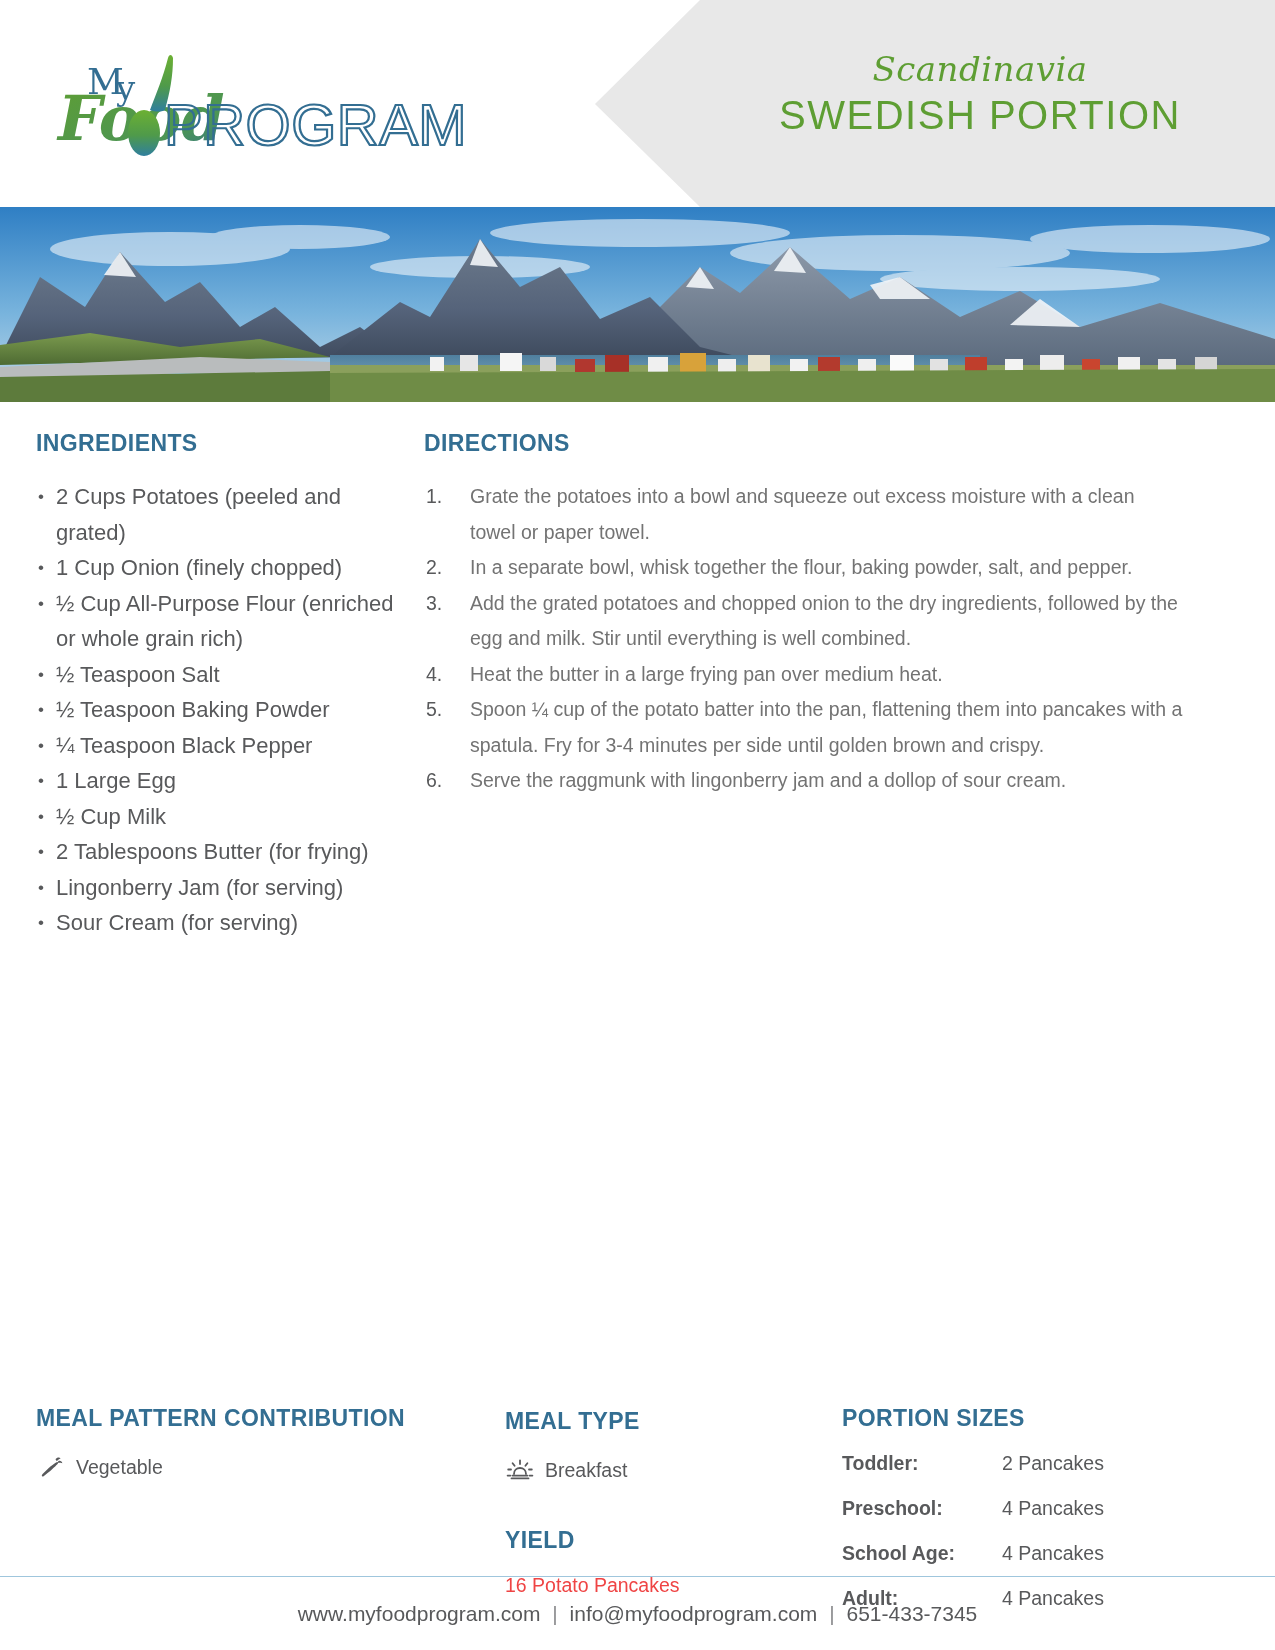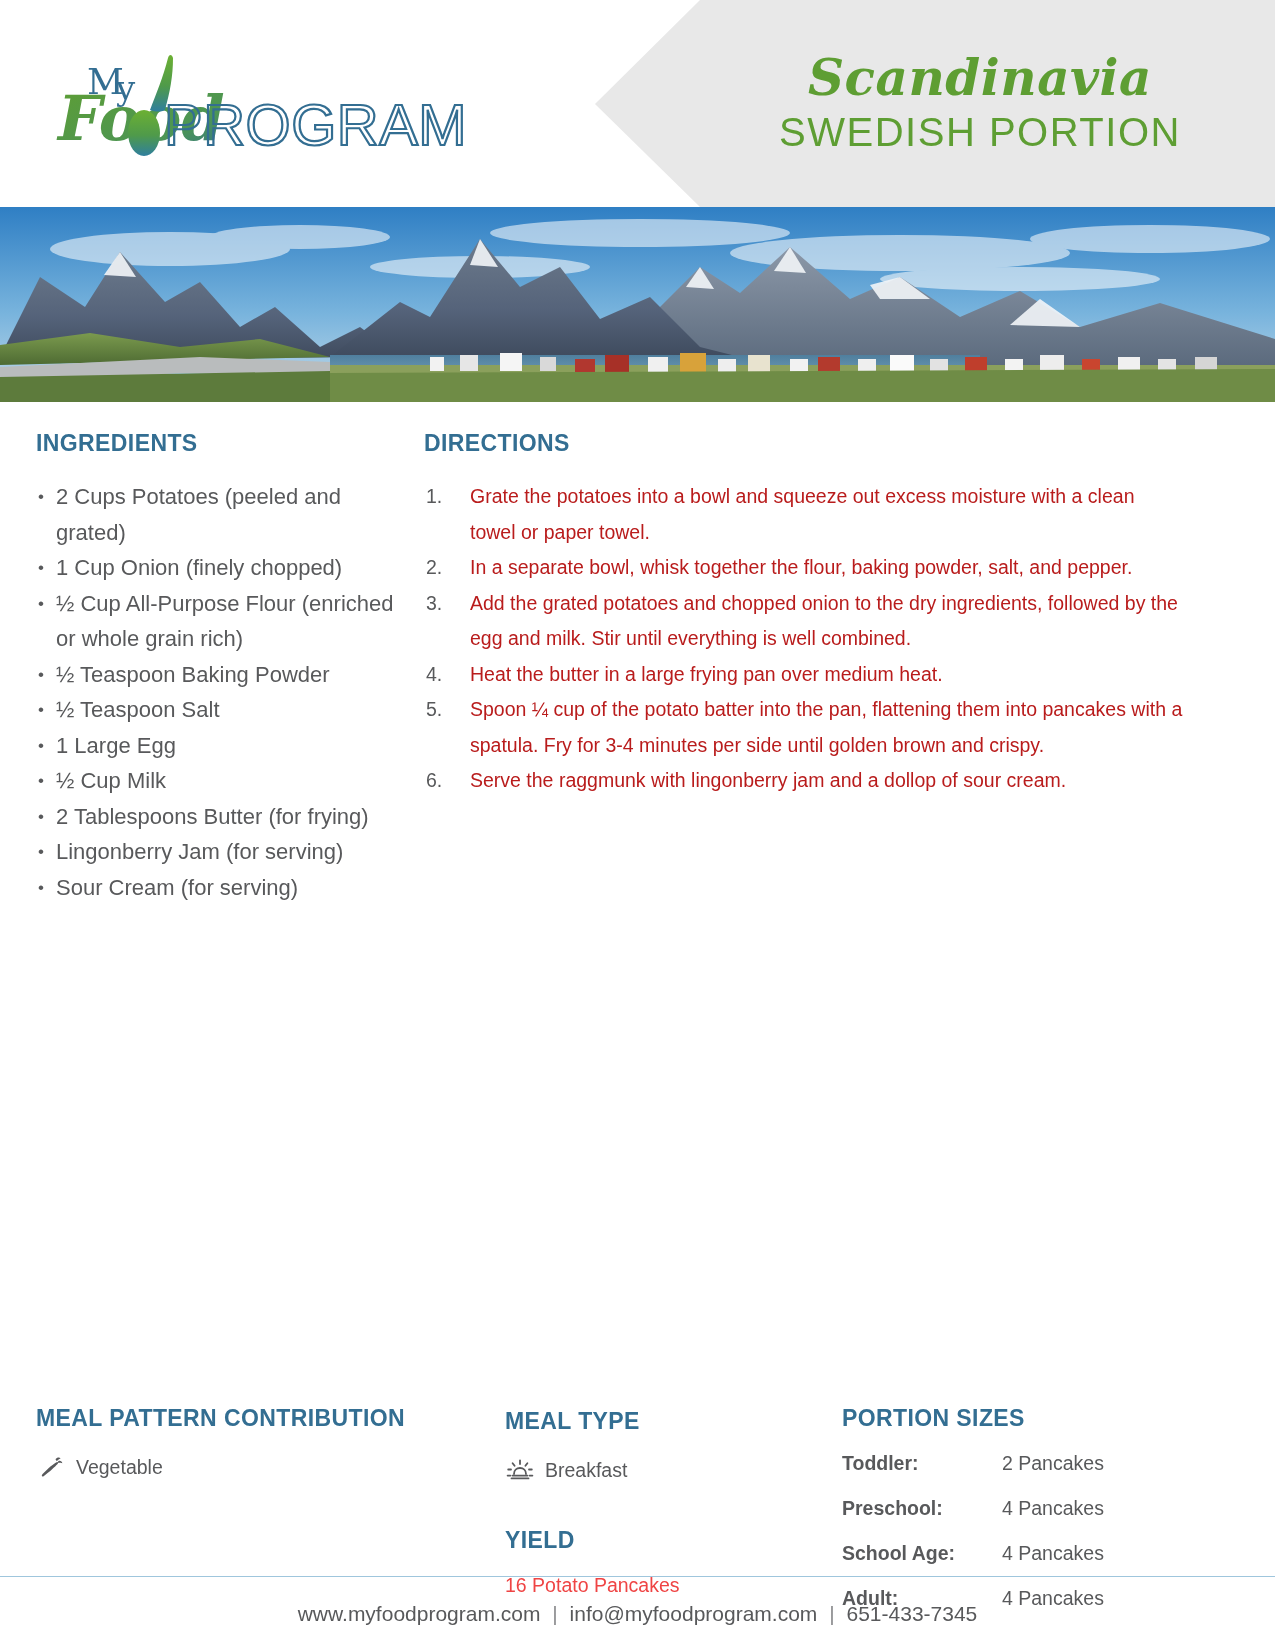--- a/index.html
+++ b/index.html
@@ -44,22 +44,22 @@
   .recipe-titles {
     position: absolute;
     left: 700px;
     top: 52px;
     width: 560px;
     text-align: center;
   }
   .country {
     font-family: "DejaVu Serif", serif;
     font-style: italic;
-    font-weight: bold;
-    font-size: 50px;
+    font-weight: normal;
+    font-size: 34px;
     color: #5e9e33;
     line-height: 1.05;
     letter-spacing: 0.5px;
   }
   .recipe-name {
     font-family: "Liberation Sans", sans-serif;
     font-size: 40px;
     font-weight: 400;
     color: #5e9e33;
     letter-spacing: 1.5px;
@@ -132,21 +132,21 @@
     list-style: none;
     margin: 22px 0 0 0;
     padding: 0;
     counter-reset: dirs;
   }
   ol.dir-list li {
     position: relative;
     padding-left: 46px;
     font-size: 19.5px;
     line-height: 35.5px;
-    color: #b91c1c;
+    color: #737373;
     counter-increment: dirs;
   }
   ol.dir-list li::before {
     content: counter(dirs) ".";
     position: absolute;
     left: 2px;
     top: 0;
     color: #58595b;
     font-size: 19.5px;
   }
@@ -369,22 +369,23 @@
 <div class="content">
 
   <div class="two-col">
 
     <div class="ingredients-col">
       <div class="section-title">INGREDIENTS</div>
       <ul class="ing-list">
         <li>2 Cups Potatoes (peeled and grated)</li>
         <li>1 Cup Onion (finely chopped)</li>
         <li>½ Cup All-Purpose Flour (enriched or whole grain rich)</li>
+        <li>½ Teaspoon Salt</li>
         <li>½ Teaspoon Baking Powder</li>
-        <li>½ Teaspoon Salt</li>
+        <li>¼ Teaspoon Black Pepper</li>
         <li>1 Large Egg</li>
         <li>½ Cup Milk</li>
         <li>2 Tablespoons Butter (for frying)</li>
         <li>Lingonberry Jam (for serving)</li>
         <li>Sour Cream (for serving)</li>
       </ul>
     </div>
 
     <div class="directions-col">
       <div class="section-title">DIRECTIONS</div>

